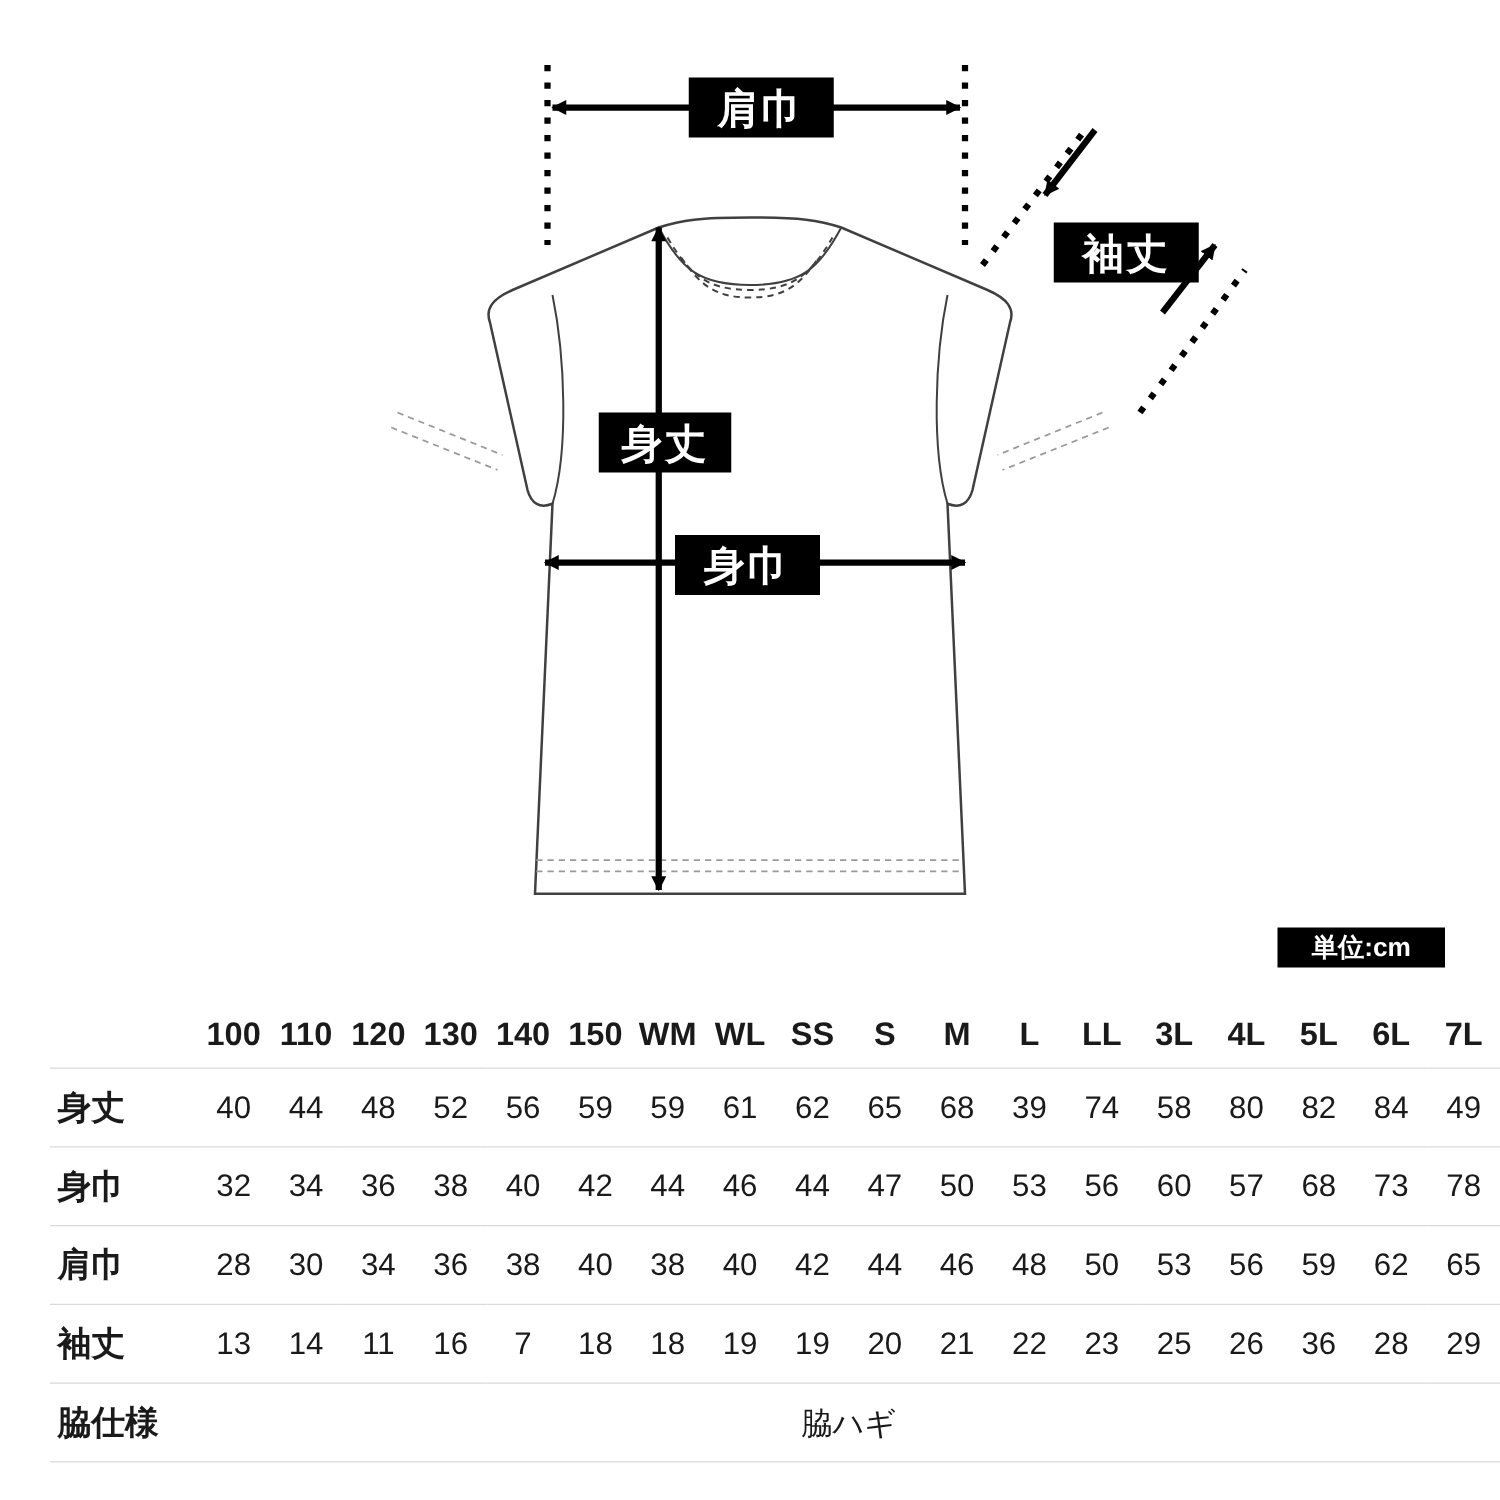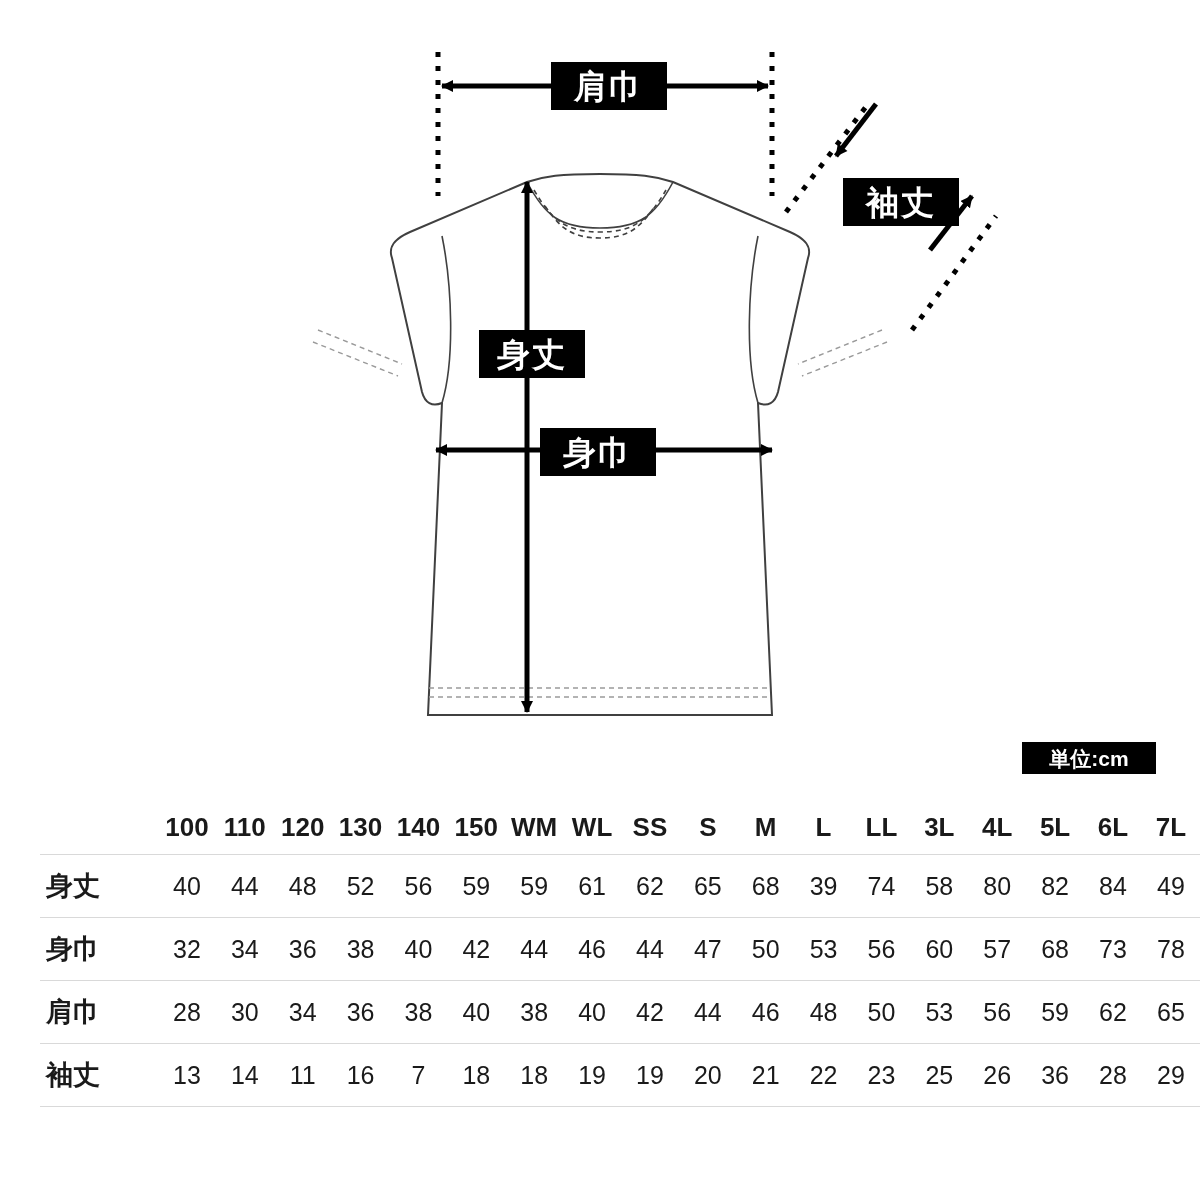--- a/index.html
+++ b/index.html
@@ -261,15 +261,19 @@
           <td class="val">20</td>
           <td class="val">21</td>
           <td class="val">22</td>
           <td class="val">23</td>
           <td class="val">25</td>
           <td class="val">26</td>
           <td class="val">36</td>
           <td class="val">28</td>
           <td class="val">29</td>
         </tr>
+        <tr class="spec-row">
+          <th class="rowhead">脇仕様</th>
+          <td colspan="18">脇ハギ</td>
+        </tr>
       </tbody>
   </table>
 </div>
 
 </body></html>

